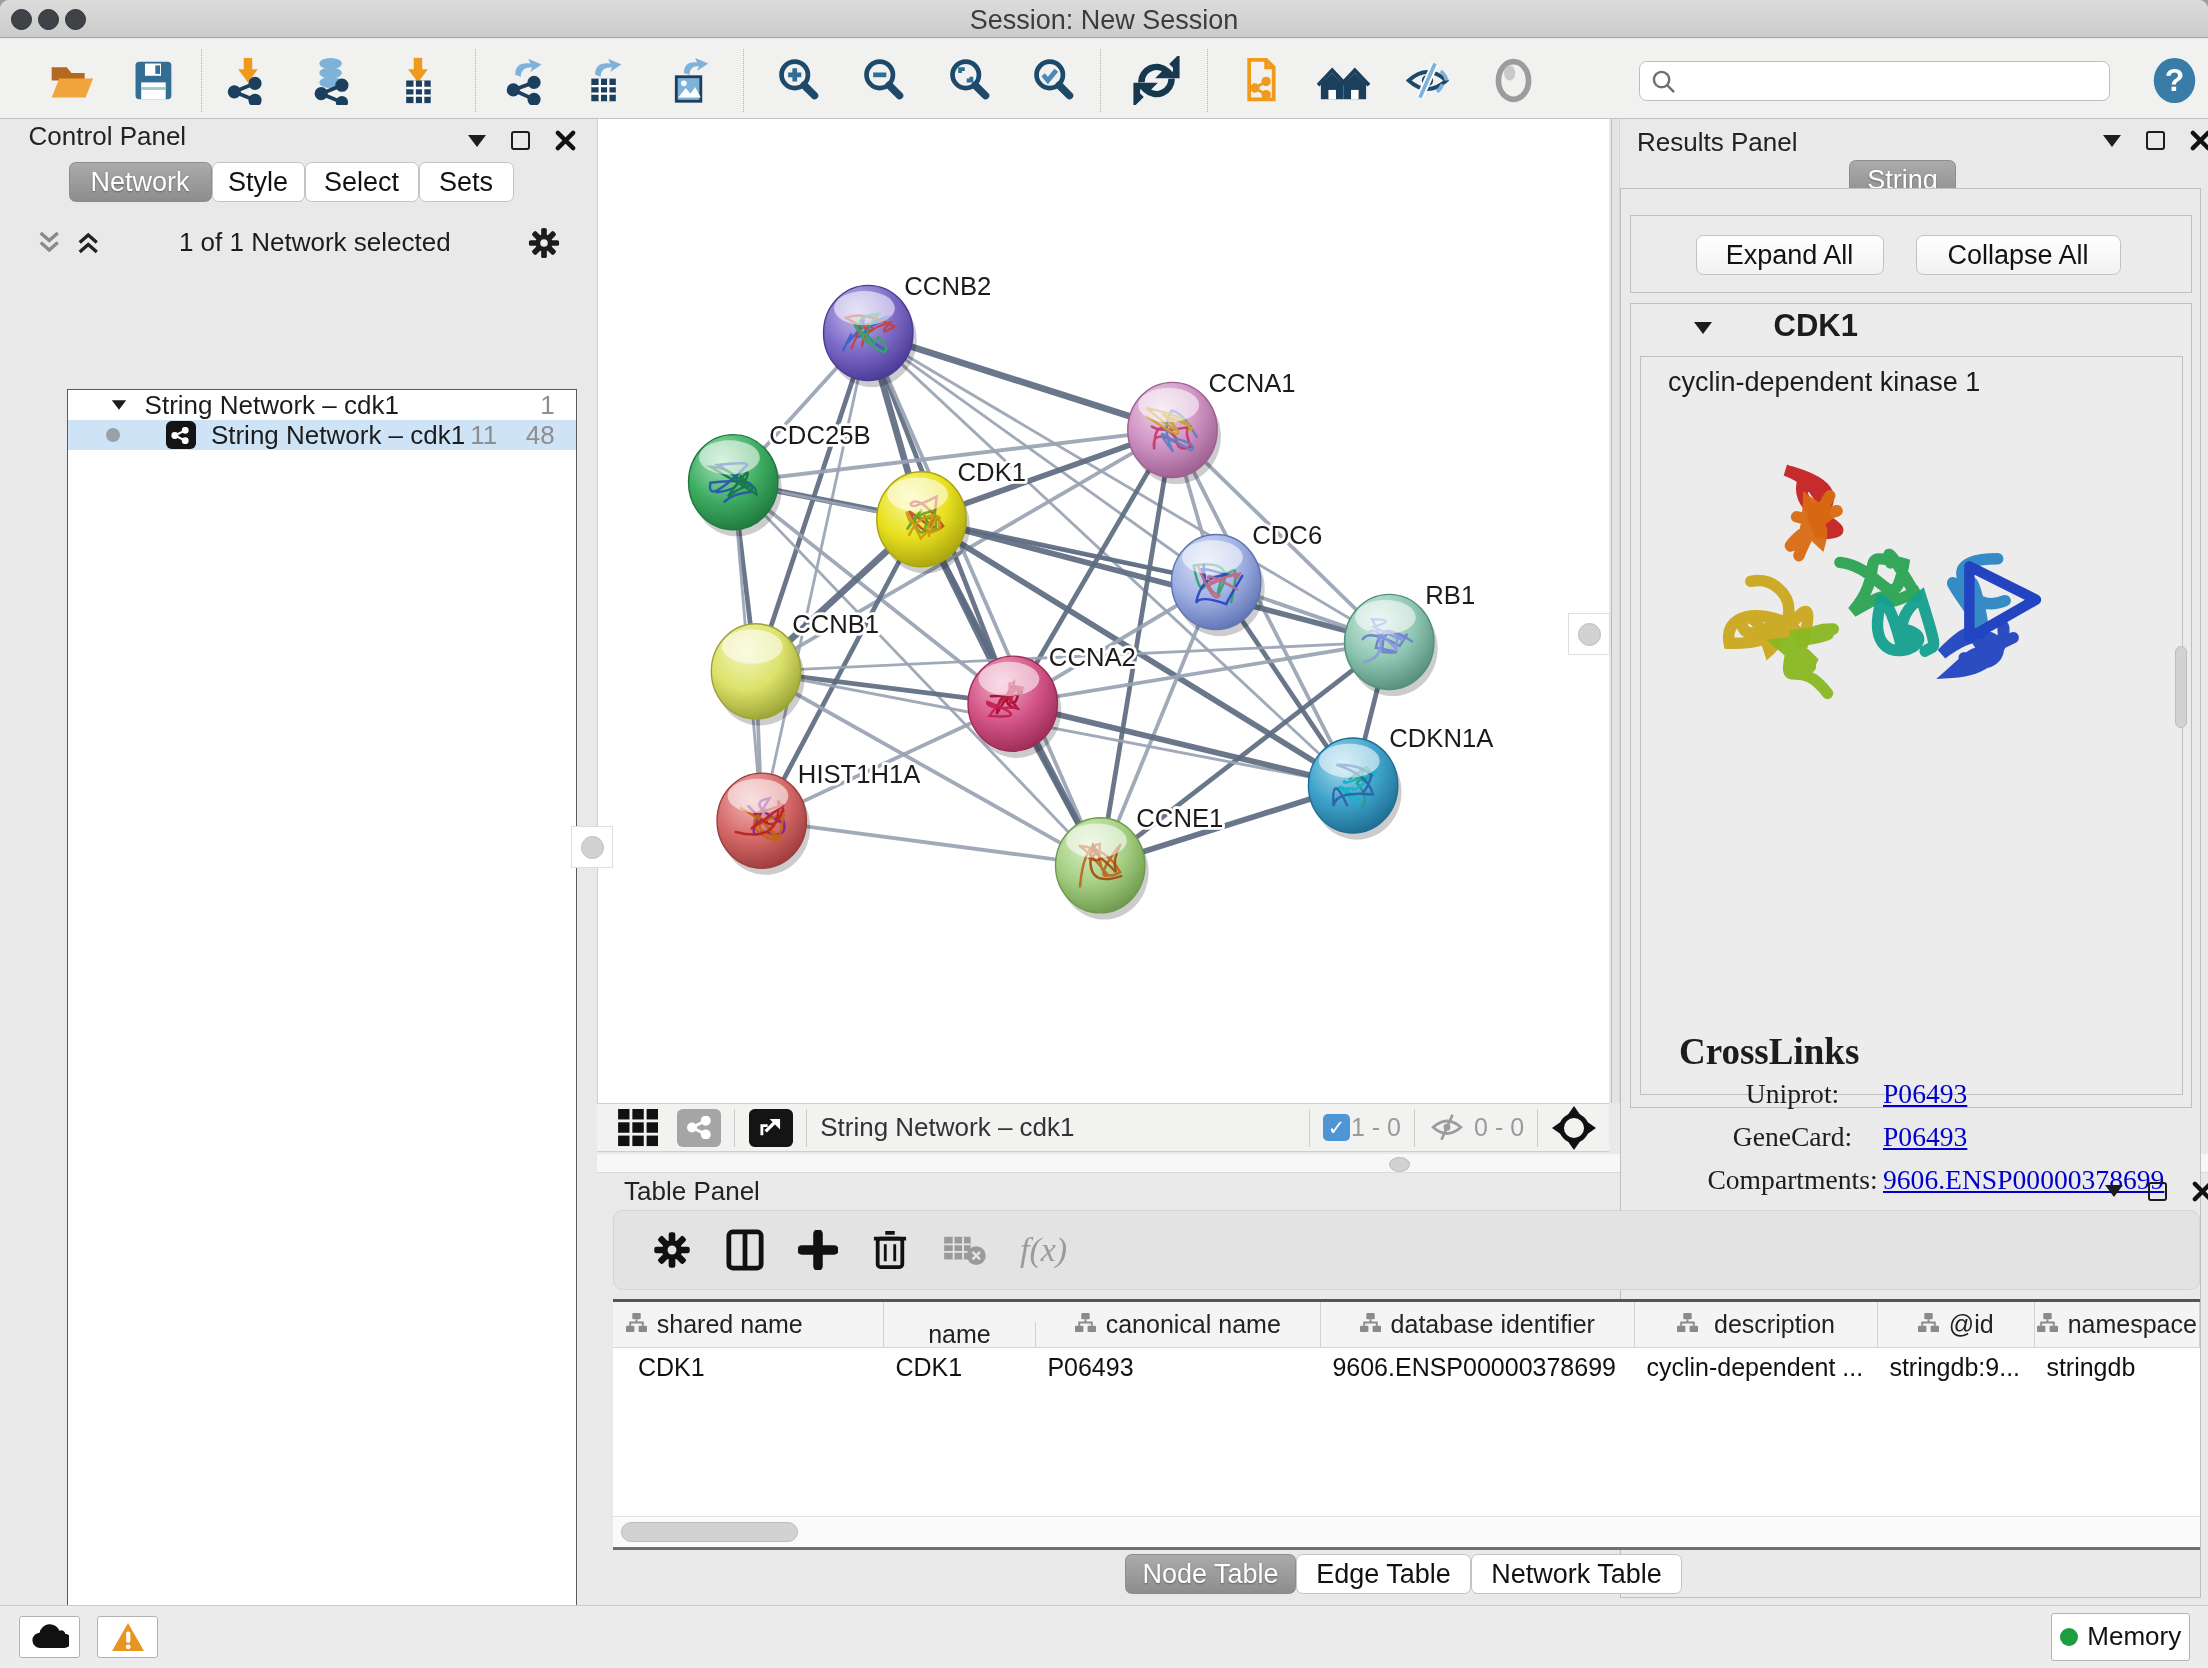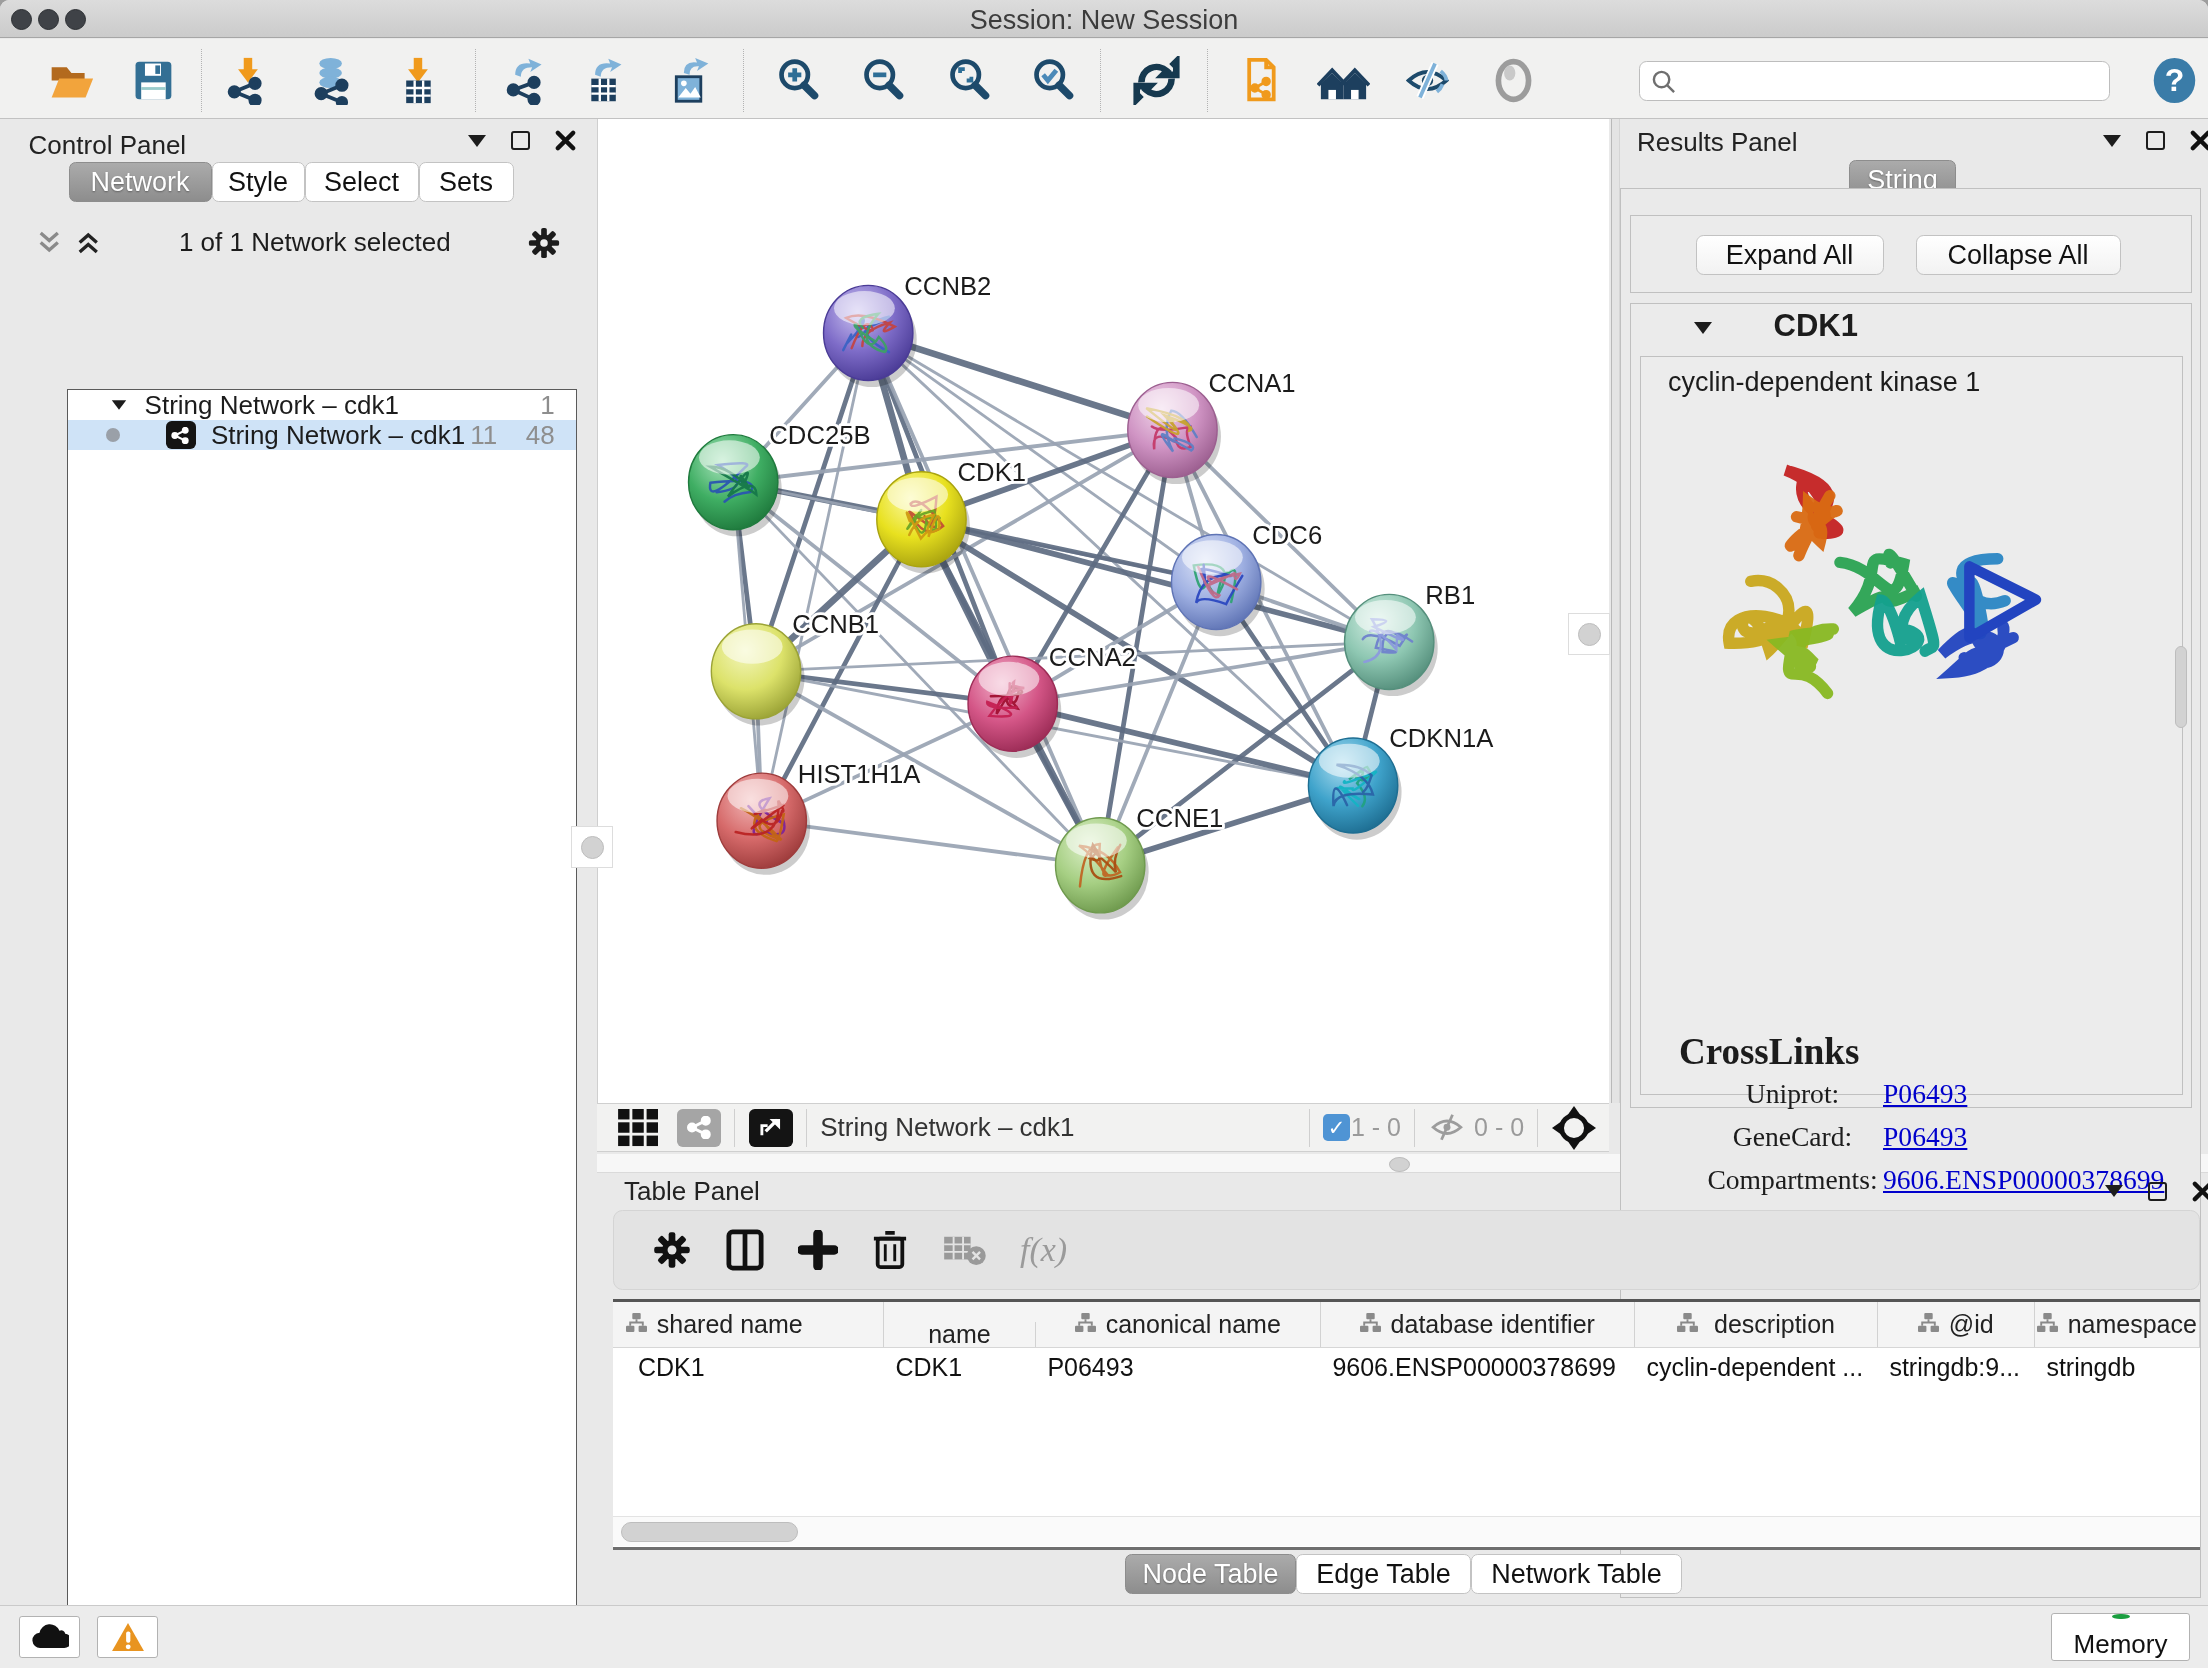--- a/index.html
+++ b/index.html
@@ -68,21 +68,21 @@
   .th{display:flex;align-items:center;justify-content:center;gap:9.5px;border-right:1px solid #d2d2d2;overflow:hidden;white-space:nowrap;}
   .trd{display:flex;height:38px;font-size:25px;color:#111;}
   .td{padding-left:11.4px;display:flex;align-items:center;overflow:hidden;white-space:nowrap;}
   .hscroll{left:613px;top:1516px;width:1587px;height:30px;background:#fafafa;border-top:1px solid #e3e3e3;}
   .darkline{left:613px;top:1547px;width:1587px;height:2.9px;background:#6e6e6e;}
   .btabs{left:1125px;top:1554px;display:flex;}
 
   
   .statusbar{left:0;top:1605px;width:2208px;height:63px;background:#ececec;border-top:1.9px solid #cacaca;}
   .sbtn{position:absolute;top:9.5px;height:42px;background:#fff;border:1.9px solid #b2b2b2;border-radius:2.9px;
-    display:flex;align-items:center;justify-content:center;gap:9.5px;font-size:26px;color:#111;flex-direction:column;}
+    display:flex;align-items:center;justify-content:center;gap:9.5px;font-size:26px;color:#111;}
 
   svg text.nlabel{font-family:"Liberation Sans",sans-serif;font-size:27px;font-weight:500;
     fill:#1b1b1b;paint-order:stroke;stroke:#ffffff;stroke-width:6px;stroke-linejoin:round;}
 </style>
 </head>
 <body>
 
 <div class="window">
 
   <div class="abs titlebar">
@@ -258,21 +258,21 @@
     </div>
     <div class="tb" style="left:2148px">
       <svg width="49" height="49" viewBox="0 0 52 52">
         <ellipse cx="26" cy="26" rx="22" ry="24" fill="#3a7ca8"></ellipse>
           <text x="26" y="37" text-anchor="middle" font-size="34" font-weight="bold" fill="#fff" font-family="Liberation Sans,sans-serif">?</text>
         </svg>
       </div>
   </div>
 
   <div class="abs" style="left:7.6px;top:119px;width:574px;height:1485px;">
-    <div class="abs ph-title" style="left:21px;top:11px;text-align:right;">Control Panel</div>
+    <div class="abs ph-title" style="left:21px;top:2px;text-align:right;">Control Panel</div>
     <div class="abs pctrl" style="left:460px;top:11.4px;">
       <div class="tri-down"></div>
       <div class="floatbox"></div>
       <svg width="21" height="21" viewBox="0 0 22 22">
           <path d="M3 3l16 16M19 3L3 19" stroke="#111" stroke-width="4.5" stroke-linecap="round"></path>
         </svg>
     </div>
     <div class="abs" style="left:61px;top:43px;display:flex;" id="cp-tabs">
         <div class="stab active" style="width: 143px;">Network</div>
         <div class="stab" style="width: 93px;">Style</div>

